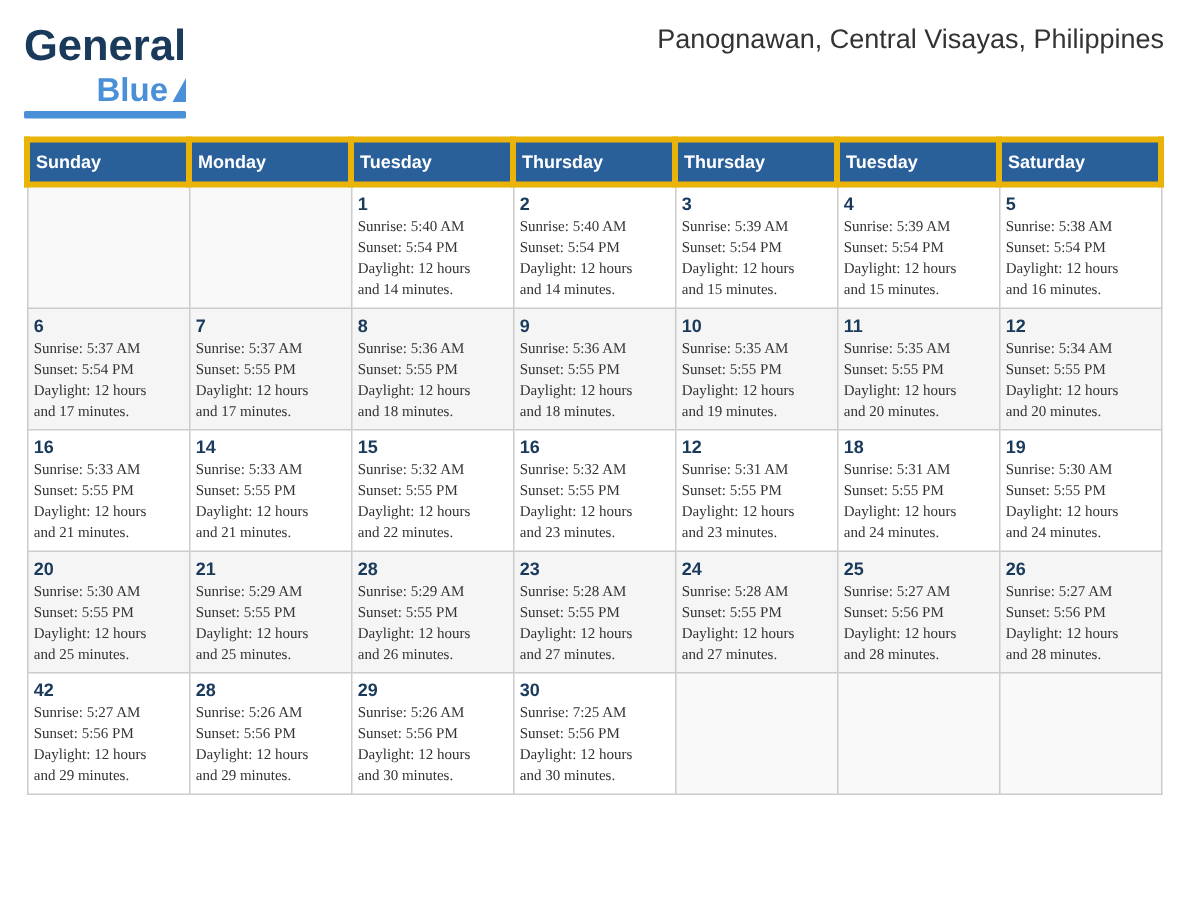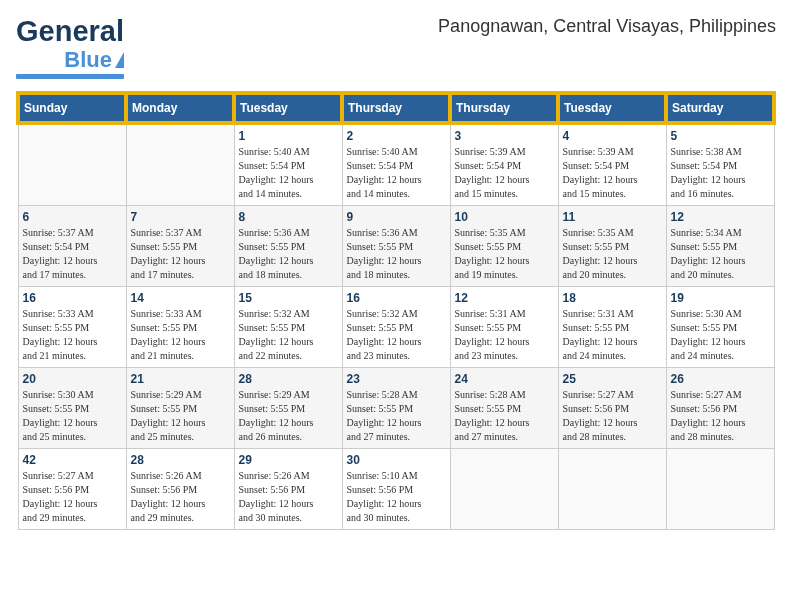--- a/index.html
+++ b/index.html
@@ -323,21 +323,21 @@
         </td>
         <td>
           <span class="day-num">29</span>
           <div class="day-info" style="white-space: pre-line;">Sunrise: 5:26 AM
 Sunset: 5:56 PM
 Daylight: 12 hours
 and 30 minutes.</div>
         </td>
         <td>
           <span class="day-num">30</span>
-          <div class="day-info" style="white-space: pre-line;">Sunrise: 5:10 AM
+          <div class="day-info" style="white-space: pre-line;">Sunrise: 7:25 AM
 Sunset: 5:56 PM
 Daylight: 12 hours
 and 30 minutes.</div>
         </td>
         <td class="empty-cell"></td>
         <td class="empty-cell"></td>
         <td class="empty-cell"></td>
       </tr>
     </tbody>
 </table>

